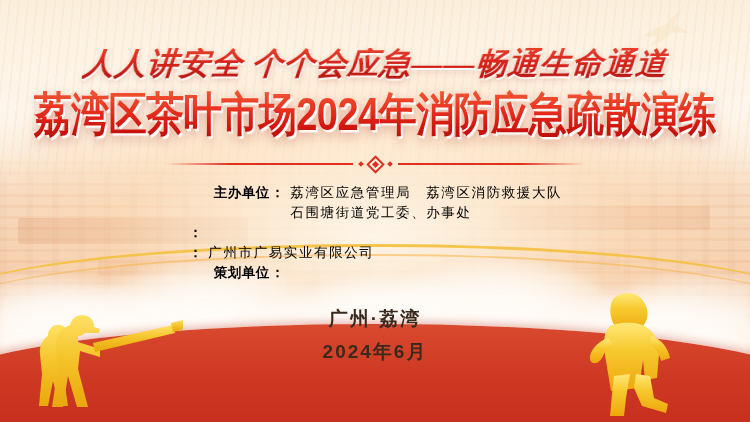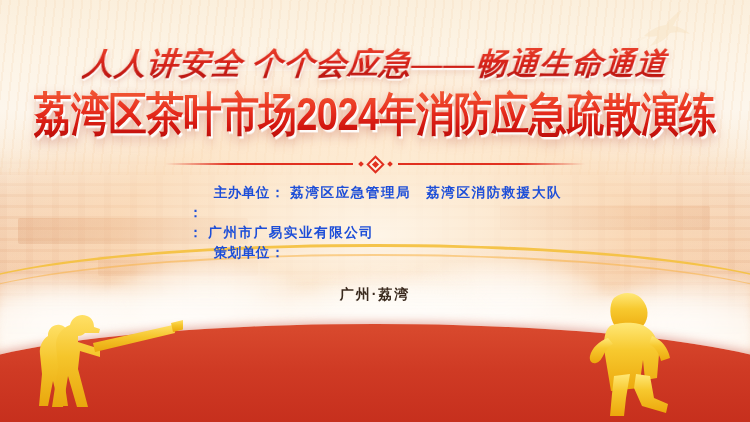--- a/index.html
+++ b/index.html
@@ -298,45 +298,45 @@
     background: #e1301f;
   }
 
   
   .orgs {
     margin-top: 13px;
     display: flex;
     flex-direction: column;
     gap: 2px;
     font-size: 13.5px;
-    color: #1d4ed8;
+    color: #000000;
     font-weight: bold;
   }
   .org-row {
     display: flex;
     align-items: baseline;
     white-space: nowrap;
   }
   .org-label {
     width: 82px;
     text-align: right;
     flex: 0 0 auto;
     letter-spacing: .5px;
   }
   .org-colon { flex: 0 0 auto; padding: 0 6px 0 1px; }
-  .org-value { letter-spacing: 1.6px; font-weight: bold; }
+  .org-value { letter-spacing: 1.6px; font-weight: normal; }
   .org-row.cont .org-label { visibility: hidden; }
   .org-row.cont .org-colon { visibility: hidden; }
 
   
   .footer-meta {
     margin-top: 20px;
     text-align: center;
     color: #3a2a1e;
-    font-size: 14px;
+    font-size: 19px;
     font-weight: bold;
     line-height: 1.75;
     letter-spacing: 2px;
   }
 </style>
 </head>
 <body>
 
 <div class="poster">
 
@@ -421,32 +421,38 @@
       <span class="gem"></span>
       <span class="dot"></span>
       <span class="line right"></span>
     </div>
 
     <div class="orgs">
         <div class="org-row">
           <span class="org-label">主办单位</span>
           <span class="org-colon">：</span>
           <span class="org-value">荔湾区应急管理局　荔湾区消防救援大队</span>
+        </div>
+        <div class="org-row cont">
+          <span class="org-label">主办单位</span>
+          <span class="org-colon">：</span>
+          <span class="org-value">石围塘街道党工委、办事处</span>
         </div>
         <div class="org-row">
           <span class="org-colon">：</span>
         </div>
         <div class="org-row">
           <span class="org-colon">：</span>
           <span class="org-value">广州市广易实业有限公司</span>
         </div>
         <div class="org-row">
           <span class="org-label">策划单位</span>
           <span class="org-colon">：</span>
         </div>
       </div>
 
     <div class="footer-meta">
       <div>广州·荔湾</div>
+      <div>2024年6月</div>
     </div>
 
   </div>
 </div>
 
 </body></html>

